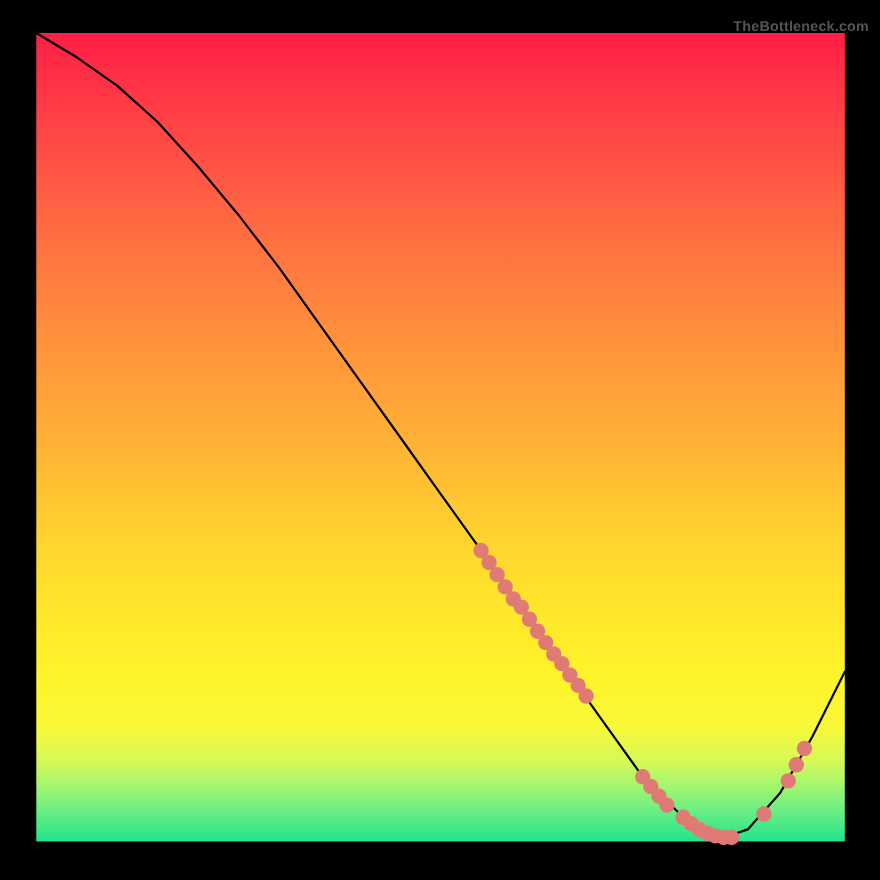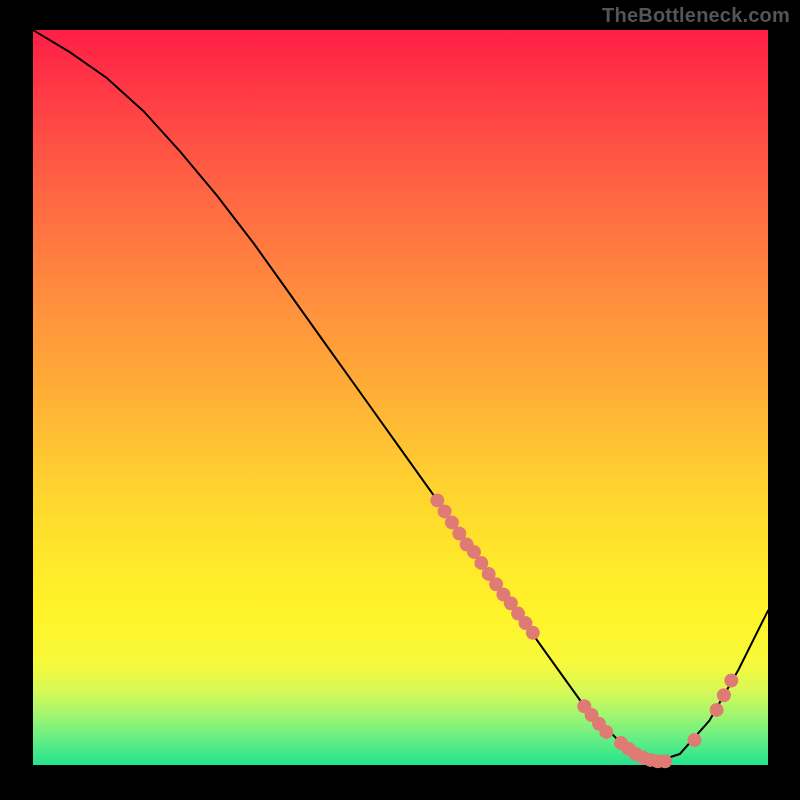--- a/index.html
+++ b/index.html
@@ -12,24 +12,24 @@
     overflow: hidden;
   }
   .frame {
     position: relative;
     width: 800px;
     height: 800px;
     background: #000;
   }
   .watermark {
     position: absolute;
-    top: 4px;
+    top: 16px;
     right: 10px;
     color: #555;
-    font-size: 20px;
+    font-size: 13px;
     font-weight: 600;
     letter-spacing: 0.2px;
     z-index: 5;
   }
   .plot-bg {
     position: absolute;
     left: 33px;
     top: 30px;
     width: 735px;
     height: 735px;

